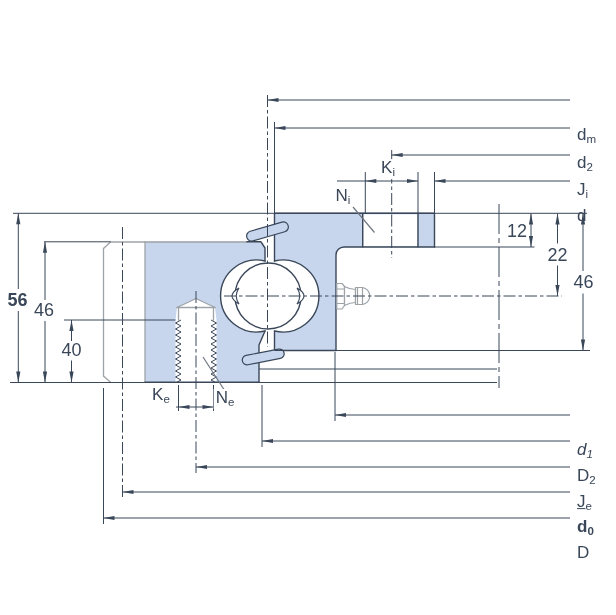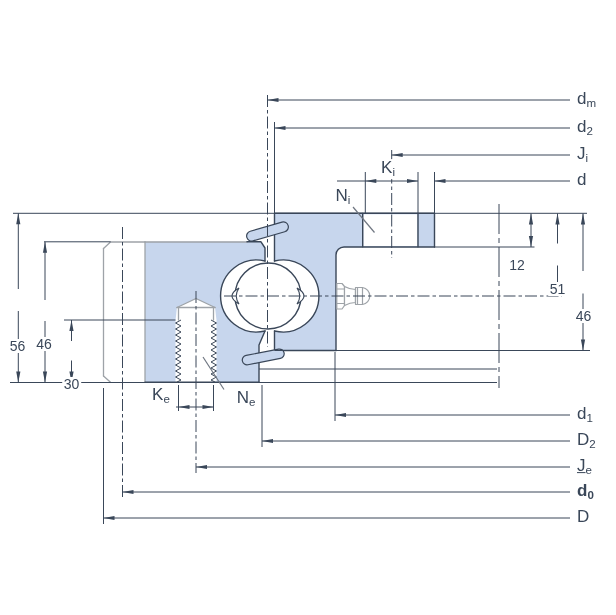--- a/index.html
+++ b/index.html
@@ -12,22 +12,22 @@
   #stage{
     position:relative;width:616px;height:615px;background:var(--bg);
     font-family:"Liberation Sans", sans-serif;color:var(--ink);overflow:hidden;
   }
   #drawing{position:absolute;left:0;top:0;}
   .lbl{
     position:absolute;transform:translate(-50%,-50%);
     font-size:17px;line-height:1;white-space:nowrap;color:var(--ink);
     background:var(--bg);padding:0 2px;
   }
-  .lbl.big{font-size:14px;margin-top:34px;}
-  .lbl.right{transform:translate(0,-50%);background:transparent;padding:0;}
+  .lbl.big{font-size:18px;}
+  .lbl.right{transform:translate(0,-50%);background:transparent;padding:0;margin-top:36px;}
   .sub{font-size:0.68em;vertical-align:-0.28em;}
   
   .edge{stroke:var(--ink);stroke-width:1.4;fill:none;stroke-linejoin:round;stroke-linecap:round;}
   .thin{stroke:var(--ink);stroke-width:1;fill:none;}
   .chain{stroke:var(--ink);stroke-width:1;fill:none;stroke-dasharray:12 3 3.5 3;}
   .chain2{stroke:var(--ink);stroke-width:1;fill:none;stroke-dasharray:30 4 5 4;}
   .grayln{stroke:var(--gray);stroke-width:1.3;fill:none;stroke-linejoin:round;stroke-linecap:round;}
   .blue{fill:var(--fill);}
   .white{fill:#fff;}
   .ah{fill:var(--ink);stroke:none;}
@@ -174,35 +174,35 @@
     <polygon points="557.5,296 555.4,285 559.6,285"></polygon>
     <polygon points="583,350.5 580.9,339.5 585.1,339.5"></polygon>
   </g>
 
   <g stroke="#707782" stroke-width="1.2">
     <path d="M353,207 L374.5,232.5"></path>
     <path d="M203,357 L224,389.5"></path>
   </g>
 </svg>
 
-<div class="lbl big" style="left:17.5px;top:312px;"><span>56</span></div>
+<div class="lbl big" style="left:17.5px;top:300px;font-weight:bold;"><span>56</span></div>
 <div class="lbl big" style="left:44px;top:310px;"><span>46</span></div>
-<div class="lbl big" style="left:71.5px;top:350px;"><span>30</span></div>
+<div class="lbl big" style="left:71.5px;top:350px;"><span>40</span></div>
 <div class="lbl big" style="left:517px;top:230.5px;"><span>12</span></div>
-<div class="lbl big" style="left:557.5px;top:254.5px;"><span>51</span></div>
+<div class="lbl big" style="left:557.5px;top:254.5px;"><span>22</span></div>
 <div class="lbl big" style="left:583.5px;top:282px;"><span>46</span></div>
 
 <div class="lbl" style="left:350px;top:169px;margin-left:38px;"><span>K</span><span class="sub">i</span></div>
 <div class="lbl" style="left:343px;top:197px;"><span>N</span><span class="sub">i</span></div>
 <div class="lbl" style="left:161px;top:396px;text-align:center;"><span>K</span><span class="sub">e</span></div>
-<div class="lbl" style="left:246px;top:399px;"><span>N</span><span class="sub">e</span></div>
+<div class="lbl" style="left:225px;top:399px;"><span>N</span><span class="sub">e</span></div>
 
 <div class="lbl right" style="left:577px;top:100px;"><span>d</span><span class="sub">m</span></div>
 <div class="lbl right" style="left:577px;top:128px;"><span>d</span><span class="sub">2</span></div>
 <div class="lbl right" style="left:577px;top:155px;"><span>J</span><span class="sub">i</span></div>
 <div class="lbl right" style="left:577px;top:181px;"><span>d</span><span class="sub"></span></div>
-<div class="lbl right" style="left:577px;top:415px;"><span>d</span><span class="sub">1</span></div>
+<div class="lbl right" style="left:577px;top:415px;font-style:italic;"><span>d</span><span class="sub">1</span></div>
 <div class="lbl right" style="left:577px;top:441px;"><span>D</span><span class="sub">2</span></div>
 <div class="lbl right" style="left:577px;top:467px;text-decoration:underline;"><span>J</span><span class="sub">e</span></div>
 <div class="lbl right" style="left:577px;top:492px;font-weight:bold;"><span>d</span><span class="sub">0</span></div>
 <div class="lbl right" style="left:577px;top:518px;"><span>D</span><span class="sub"></span></div>
 
 </div>
 
 </body></html>

